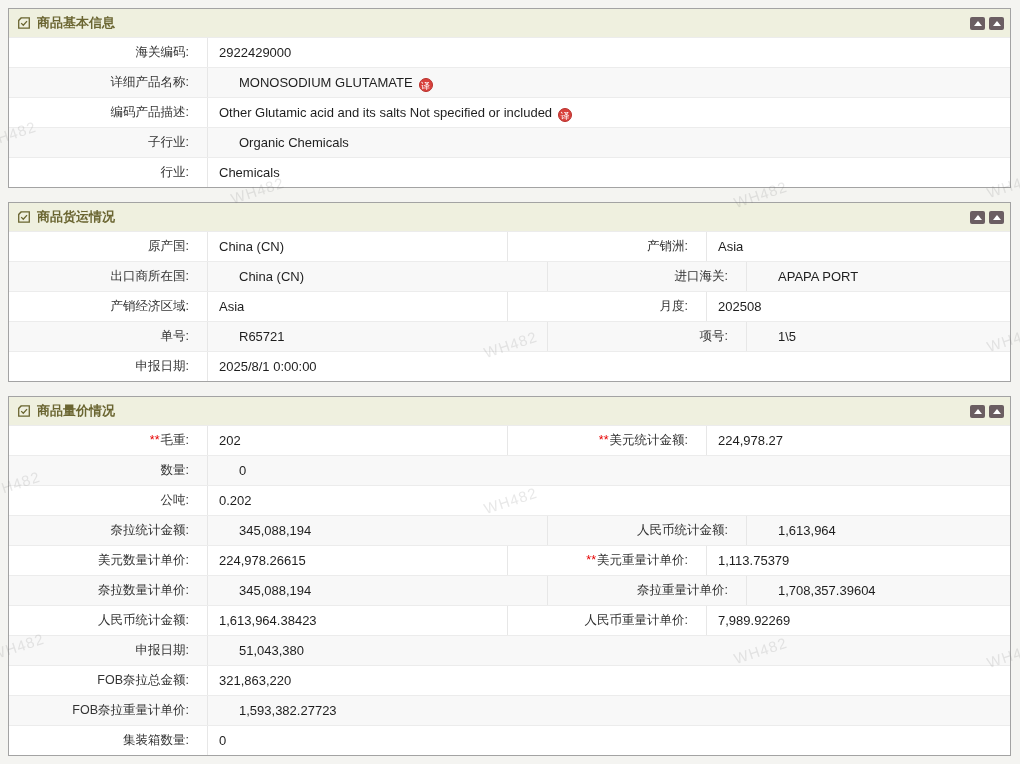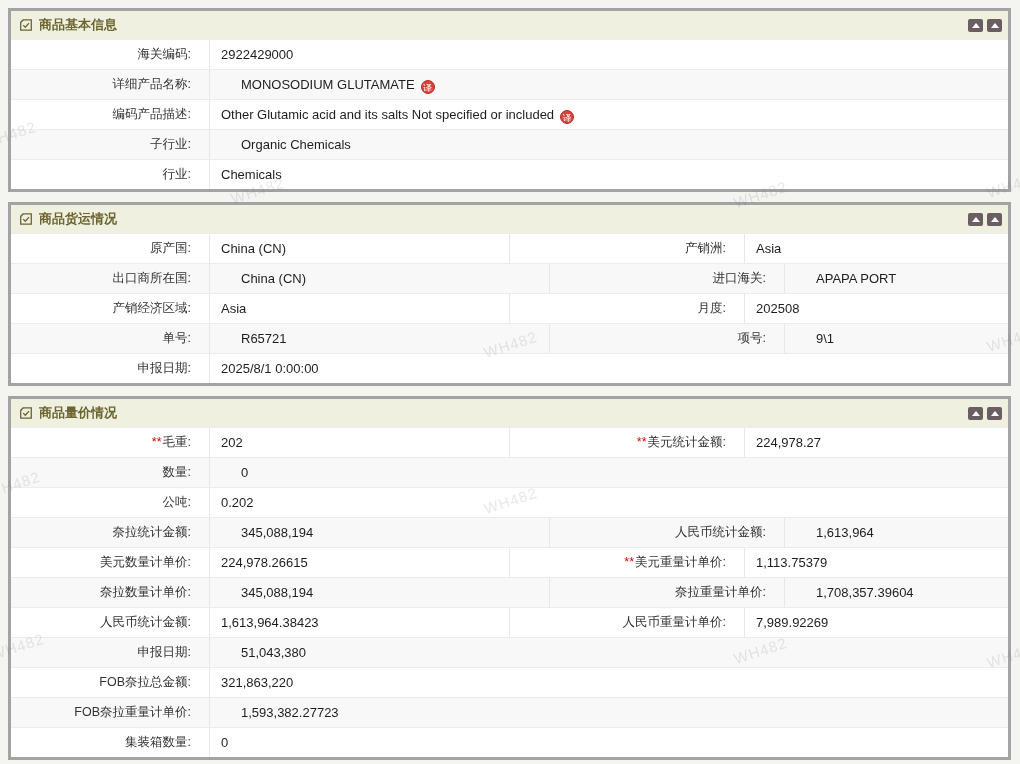--- a/index.html
+++ b/index.html
@@ -7,21 +7,21 @@
     width:1020px;height:764px;
     background:#f4f4f1;
     font-family:"Liberation Sans","DejaVu Sans",sans-serif;
     position:relative;overflow:hidden;
     -webkit-font-smoothing:antialiased;
   }
   
   .panel{
     position:absolute;left:8px;width:1003px;
     background:#a16207;
-    border:3px solid #a3a3a3;
+    border:1px solid #a3a3a3;
     box-sizing:border-box;
     z-index:1;
   }
   .panel-header{
     height:28px;
     background:#eff0df;
     display:flex;align-items:center;
     padding:0 6px 0 8px;
     box-sizing:border-box;
   }
@@ -56,21 +56,21 @@
   .cell-label{
     width:199px;flex:none;
     text-align:right;
     padding-right:18px;
     line-height:29px;
     font-size:12.5px;color:#333;
     border-right:1px solid #e7e7e7;
     box-sizing:border-box;
     white-space:nowrap;overflow:hidden;
   }
-  .cell-label.second{width:236px;border-left:1px solid #e7e7e7;margin-left:-1px;}
+  .cell-label.second{width:200px;border-left:1px solid #e7e7e7;margin-left:-1px;}
   .cell-value{
     line-height:29px;
     padding-left:11px;
     font-size:13px;color:#1e1e1e;
     white-space:nowrap;overflow:hidden;
     box-sizing:border-box;
   }
   .cell-value.half{width:300px;flex:none;}
   .cell-value.full{flex:1;}
   .cell-value.last{flex:1;}
@@ -176,21 +176,21 @@
       <div class="row">
         <div class="cell-label"><span>产销经济区域:</span></div>
         <div class="cell-value half"><span>Asia</span></div>
         <div class="cell-label second"><span>月度:</span></div>
         <div class="cell-value last"><span>202508</span></div>
       </div>
       <div class="row alt">
         <div class="cell-label"><span>单号:</span></div>
         <div class="cell-value half"><span>R65721</span></div>
         <div class="cell-label second"><span>项号:</span></div>
-        <div class="cell-value last"><span>9\1</span></div>
+        <div class="cell-value last"><span>1\5</span></div>
       </div>
       <div class="row">
         <div class="cell-label"><span>申报日期:</span></div>
         <div class="cell-value full"><span>2025/8/1 0:00:00</span></div>
       </div>
     </div>
     <div class="panel" style="top: 396px;">
       <div class="panel-header">
         <span class="panel-icon">
           <svg width="14" height="14" viewBox="0 0 14 14">

